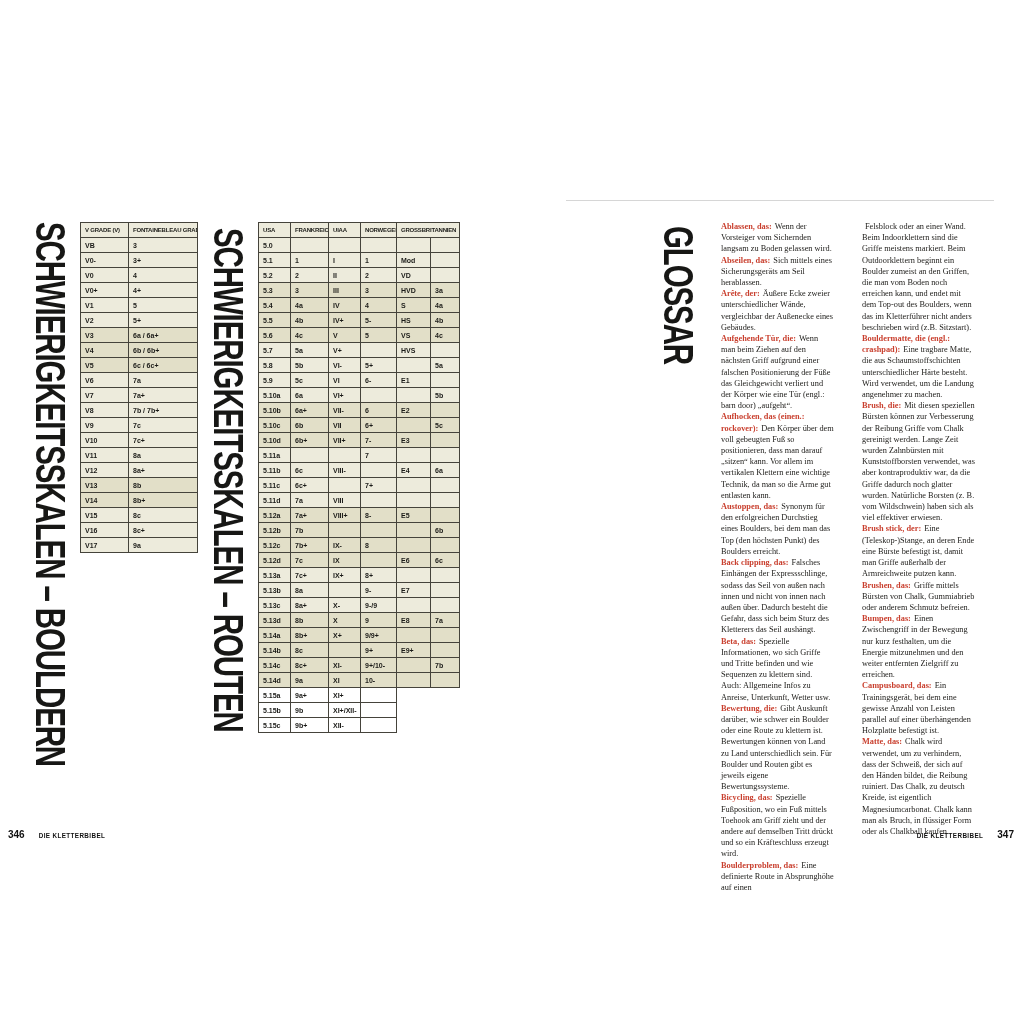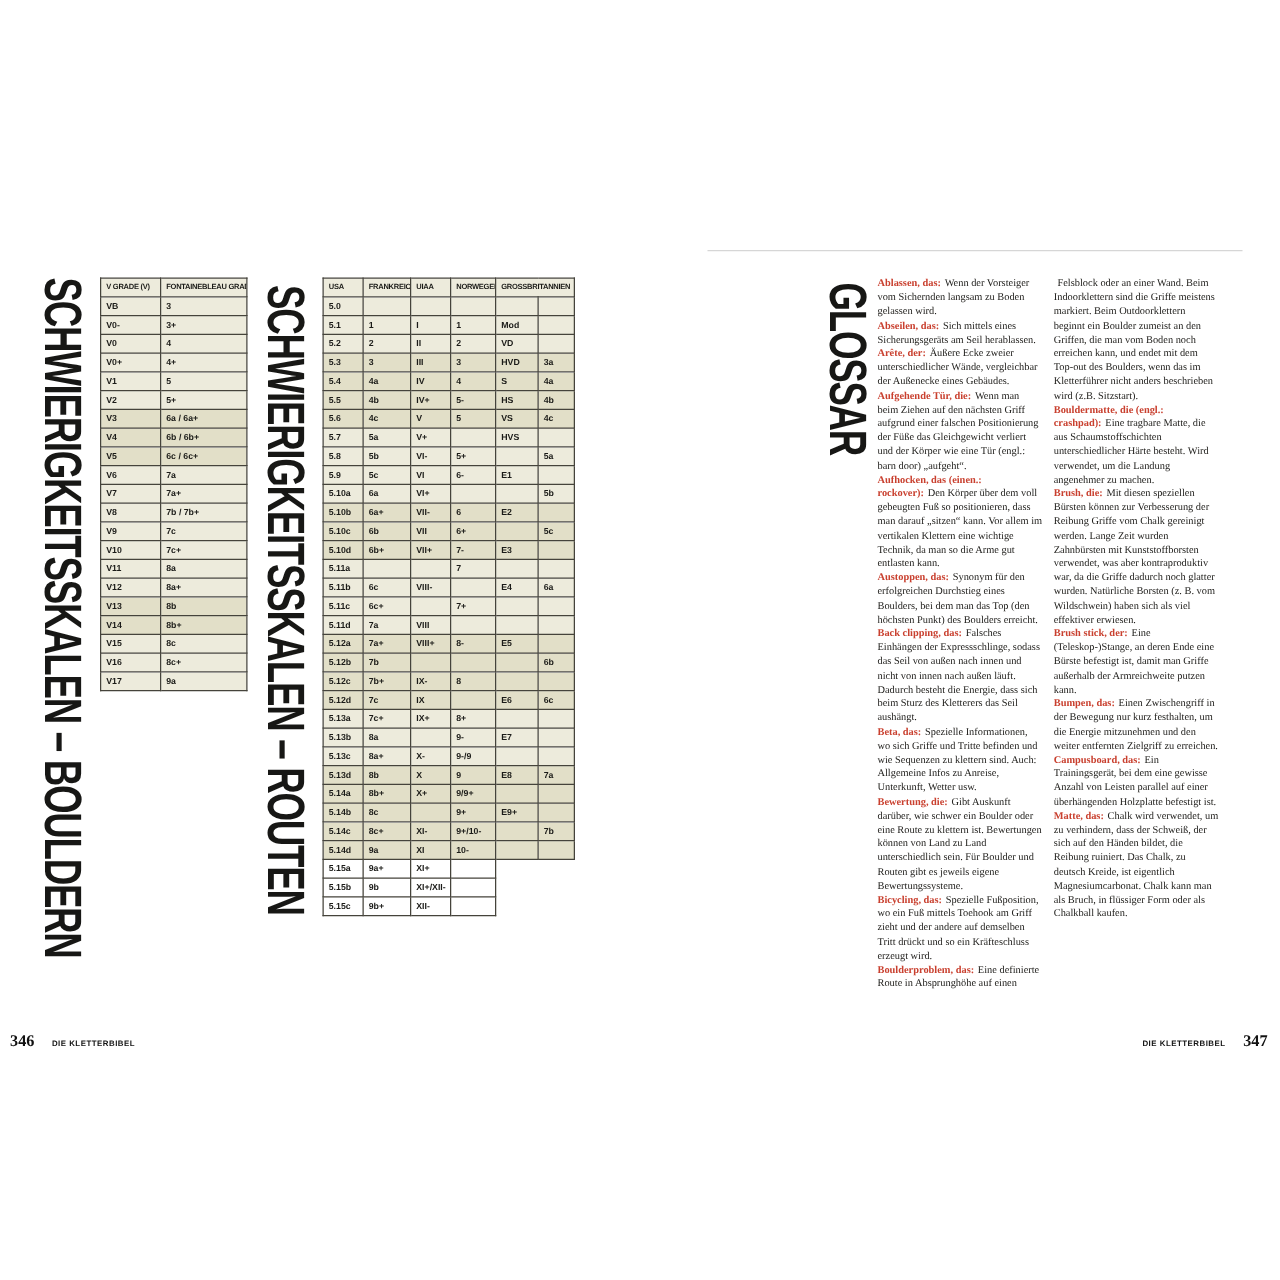--- a/index.html
+++ b/index.html
@@ -29,27 +29,27 @@
   .routen   { left:258px; top:222px; width:201px; }
   td.gb  { border-top:none; border-bottom:none; border-right:none; }
   td.gbt { border-top:none; border-bottom:none; border-left:none; }
   tr.gbend td.gb, tr.gbend td.gbt { border-bottom:1px solid #45433b; }
   tr.w td.gb, tr.w td.gbt { background:#ffffff; border:none; }
 
   
   .toprule { position:absolute; left:566px; top:200px; width:428px; height:1px; background:#d6d6d6; }
   .gloss-cols { position:absolute; left:702px; top:221px; width:273px; display:flex; gap:9px; }
   .gcol { width:132px; font-family:"Liberation Serif", serif; font-size:8.3px;
-          line-height:11.2px; color:#23221f; text-align:left; }
+          line-height:11.2px; color:#23221f; text-align:left;margin-left:19px; }
   .entry { margin:0; }
   .term { color:#c9402f; font-weight:bold; margin-right:3px; }
 
   
   .footer { position:absolute; top:824px; font-weight:bold; color:#111111; }
-  .footer .pagenum { font-size:13px;font-family:Liberation Serif, serif; }
+  .footer .pagenum { font-size:10px; }
   .footer .booktitle { font-size:6.3px; letter-spacing:0.4px; }
   .fl { left:8px; }
   .fl .booktitle { margin-left:14px; }
   .fr { right:10px; text-align:right; }
   .fr .pagenum { margin-left:14px; }
 </style>
 </head>
 <body>
 
 <div class="canvas">
@@ -476,21 +476,21 @@
           <p class="entry">
             <span class="term">Aufgehende Tür, die:</span><span class="def">Wenn man beim Ziehen auf den nächsten Griff aufgrund einer falschen Positionierung der Füße das Gleichgewicht verliert und der Körper wie eine Tür (engl.: barn door) „aufgeht“.</span>
           </p>
           <p class="entry">
             <span class="term">Aufhocken, das (einen.: rockover):</span><span class="def">Den Körper über dem voll gebeugten Fuß so positionieren, dass man darauf „sitzen“ kann. Vor allem im vertikalen Klettern eine wichtige Technik, da man so die Arme gut entlasten kann.</span>
           </p>
           <p class="entry">
             <span class="term">Austoppen, das:</span><span class="def">Synonym für den erfolgreichen Durchstieg eines Boulders, bei dem man das Top (den höchsten Punkt) des Boulders erreicht.</span>
           </p>
           <p class="entry">
-            <span class="term">Back clipping, das:</span><span class="def">Falsches Einhängen der Expressschlinge, sodass das Seil von außen nach innen und nicht von innen nach außen läuft. Dadurch besteht die Energie, dass sich beim Sturz des Kletterers das Seil aushängt.</span>
+            <span class="term">Back clipping, das:</span><span class="def">Falsches Einhängen der Expressschlinge, sodass das Seil von außen nach innen und nicht von innen nach außen über. Dadurch besteht die Gefahr, dass sich beim Sturz des Kletterers das Seil aushängt.</span>
           </p>
           <p class="entry">
             <span class="term">Beta, das:</span><span class="def">Spezielle Informationen, wo sich Griffe und Tritte befinden und wie Sequenzen zu klettern sind. Auch: Allgemeine Infos zu Anreise, Unterkunft, Wetter usw.</span>
           </p>
           <p class="entry">
             <span class="term">Bewertung, die:</span><span class="def">Gibt Auskunft darüber, wie schwer ein Boulder oder eine Route zu klettern ist. Bewertungen können von Land zu Land unterschiedlich sein. Für Boulder und Routen gibt es jeweils eigene Bewertungssysteme.</span>
           </p>
           <p class="entry">
             <span class="term">Bicycling, das:</span><span class="def">Spezielle Fußposition, wo ein Fuß mittels Toehook am Griff zieht und der andere auf demselben Tritt drückt und so ein Kräfteschluss erzeugt wird.</span>
           </p>
@@ -505,20 +505,23 @@
           <p class="entry">
             <span class="term">Bouldermatte, die (engl.: crashpad):</span><span class="def">Eine tragbare Matte, die aus Schaumstoffschichten unterschiedlicher Härte besteht. Wird verwendet, um die Landung angenehmer zu machen.</span>
           </p>
           <p class="entry">
             <span class="term">Brush, die:</span><span class="def">Mit diesen speziellen Bürsten können zur Verbesserung der Reibung Griffe vom Chalk gereinigt werden. Lange Zeit wurden Zahnbürsten mit Kunststoffborsten verwendet, was aber kontraproduktiv war, da die Griffe dadurch noch glatter wurden. Natürliche Borsten (z. B. vom Wildschwein) haben sich als viel effektiver erwiesen.</span>
           </p>
           <p class="entry">
             <span class="term">Brush stick, der:</span><span class="def">Eine (Teleskop-)Stange, an deren Ende eine Bürste befestigt ist, damit man Griffe außerhalb der Armreichweite putzen kann.</span>
           </p>
           <p class="entry">
+            <span class="term">Brushen, das:</span><span class="def">Griffe mittels Bürsten von Chalk, Gummiabrieb oder anderem Schmutz befreien.</span>
+          </p>
+          <p class="entry">
             <span class="term">Bumpen, das:</span><span class="def">Einen Zwischengriff in der Bewegung nur kurz festhalten, um die Energie mitzunehmen und den weiter entfernten Zielgriff zu erreichen.</span>
           </p>
           <p class="entry">
             <span class="term">Campusboard, das:</span><span class="def">Ein Trainingsgerät, bei dem eine gewisse Anzahl von Leisten parallel auf einer überhängenden Holzplatte befestigt ist.</span>
           </p>
           <p class="entry">
             <span class="term">Matte, das:</span><span class="def">Chalk wird verwendet, um zu verhindern, dass der Schweiß, der sich auf den Händen bildet, die Reibung ruiniert. Das Chalk, zu deutsch Kreide, ist eigentlich Magnesiumcarbonat. Chalk kann man als Bruch, in flüssiger Form oder als Chalkball kaufen.</span>
           </p>
       </div>
     </div>

